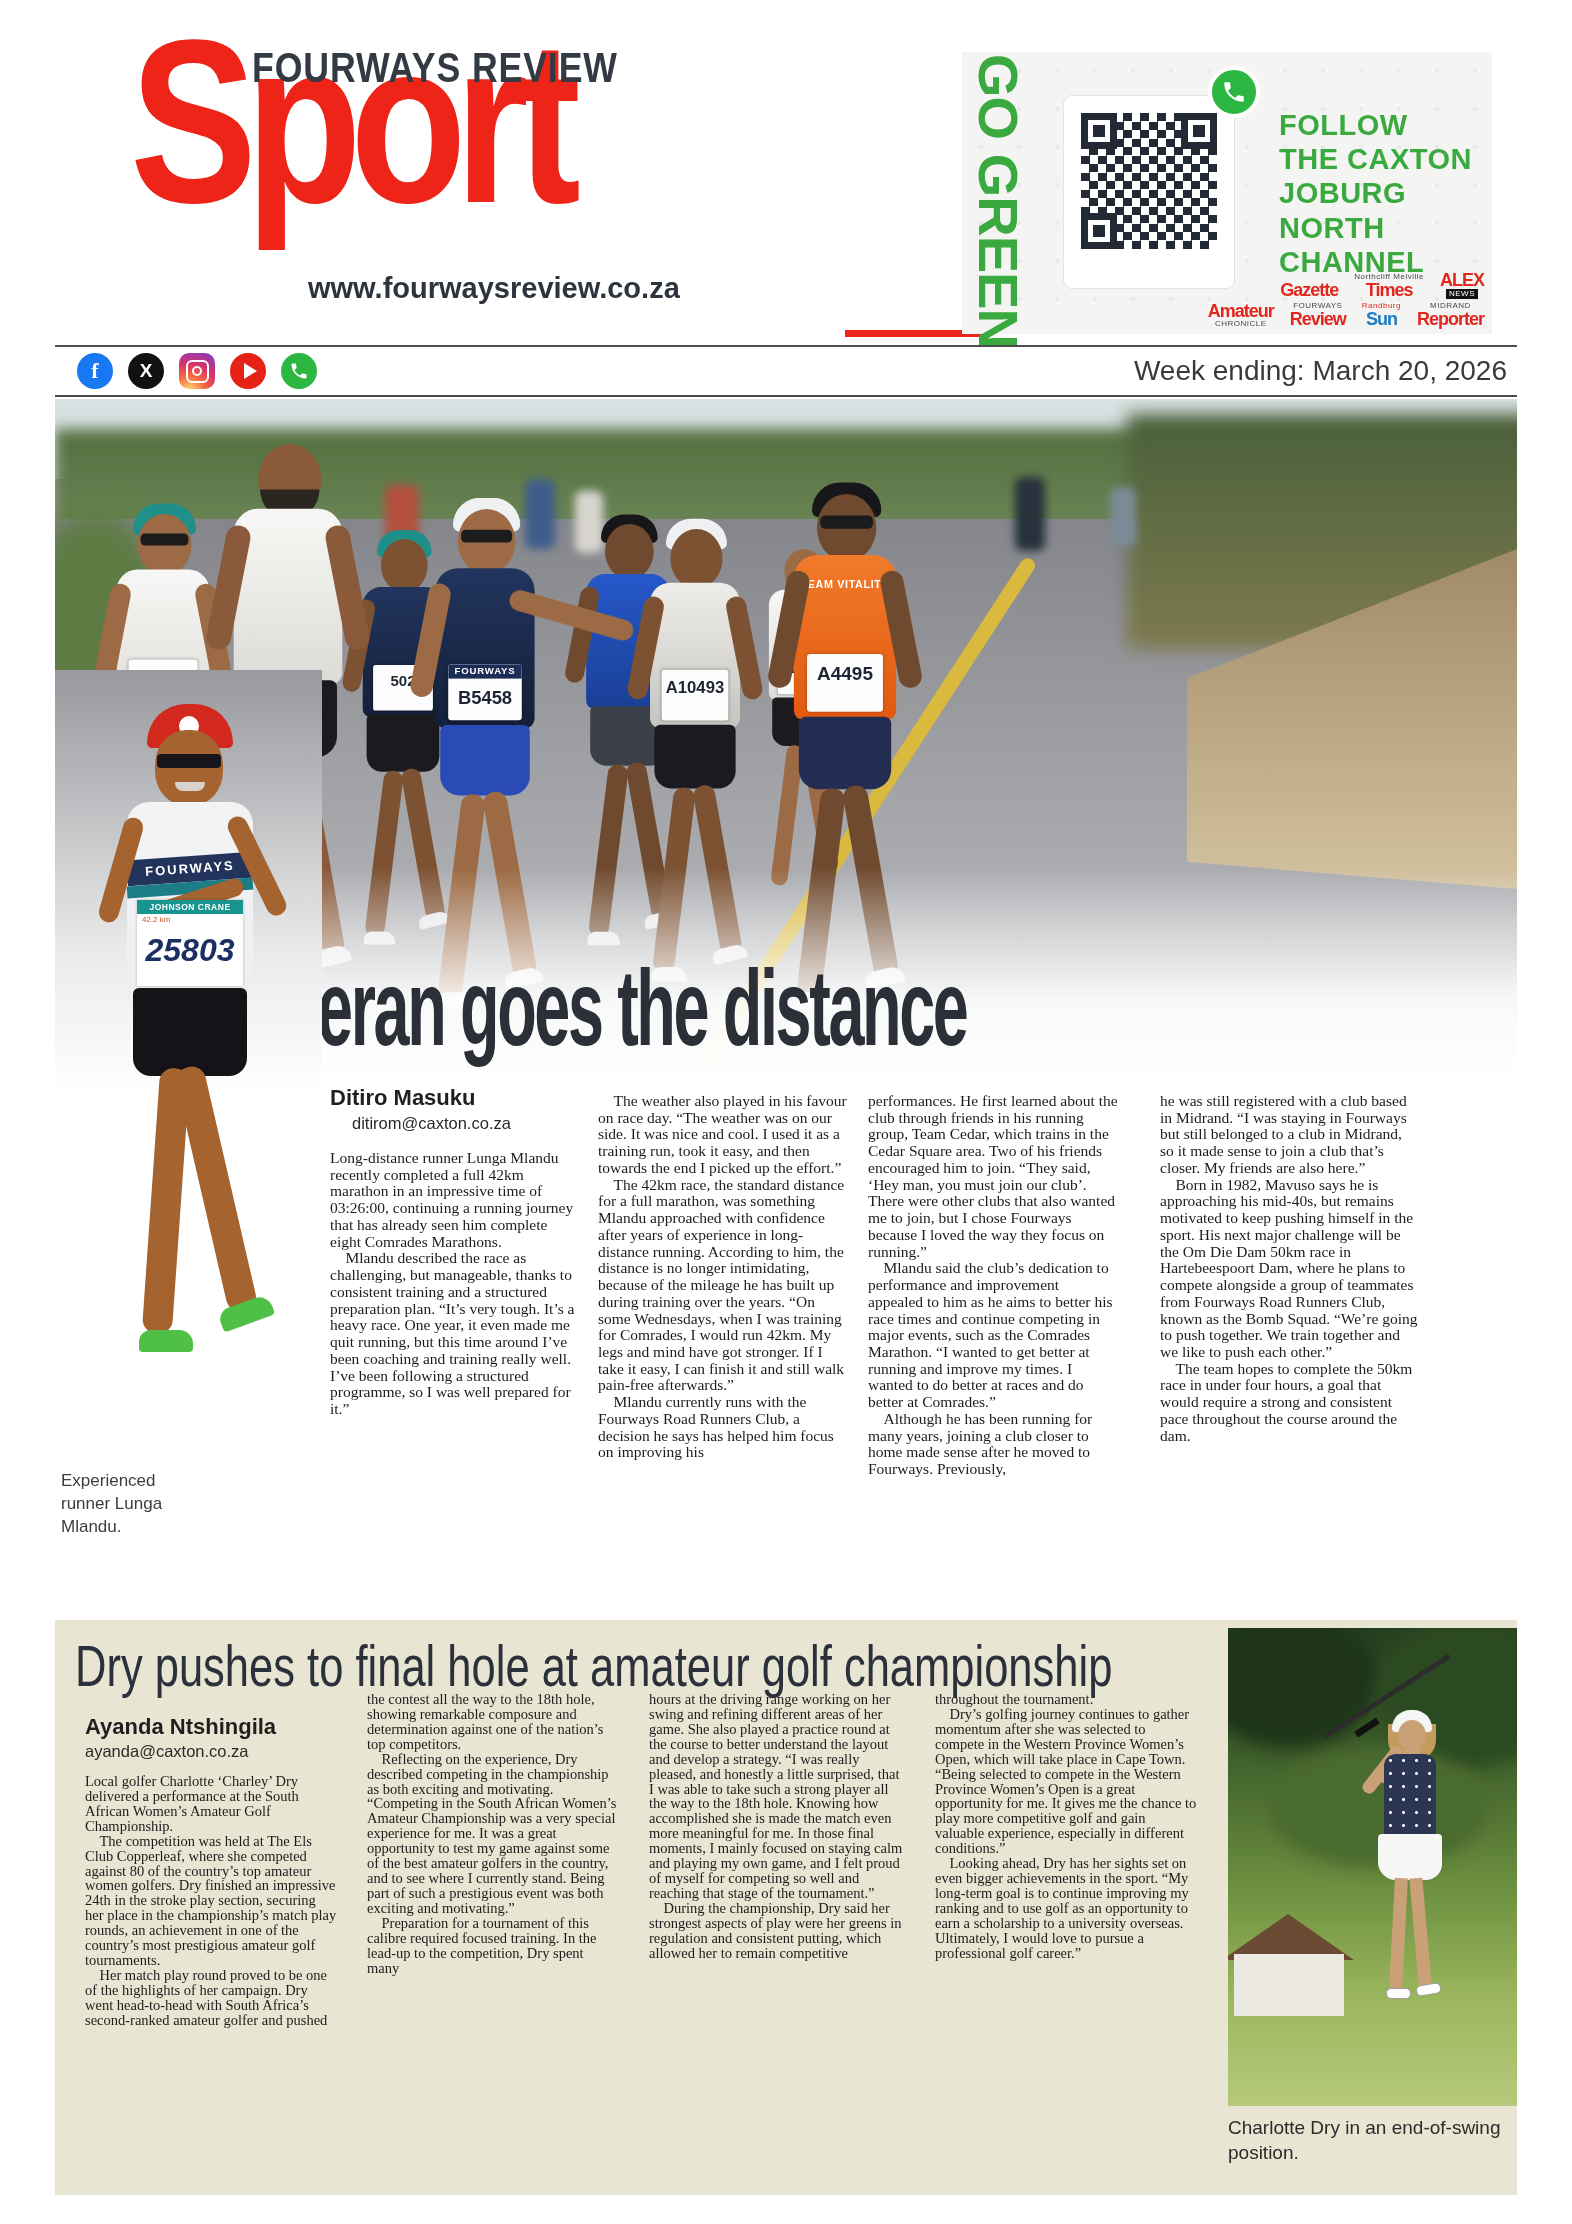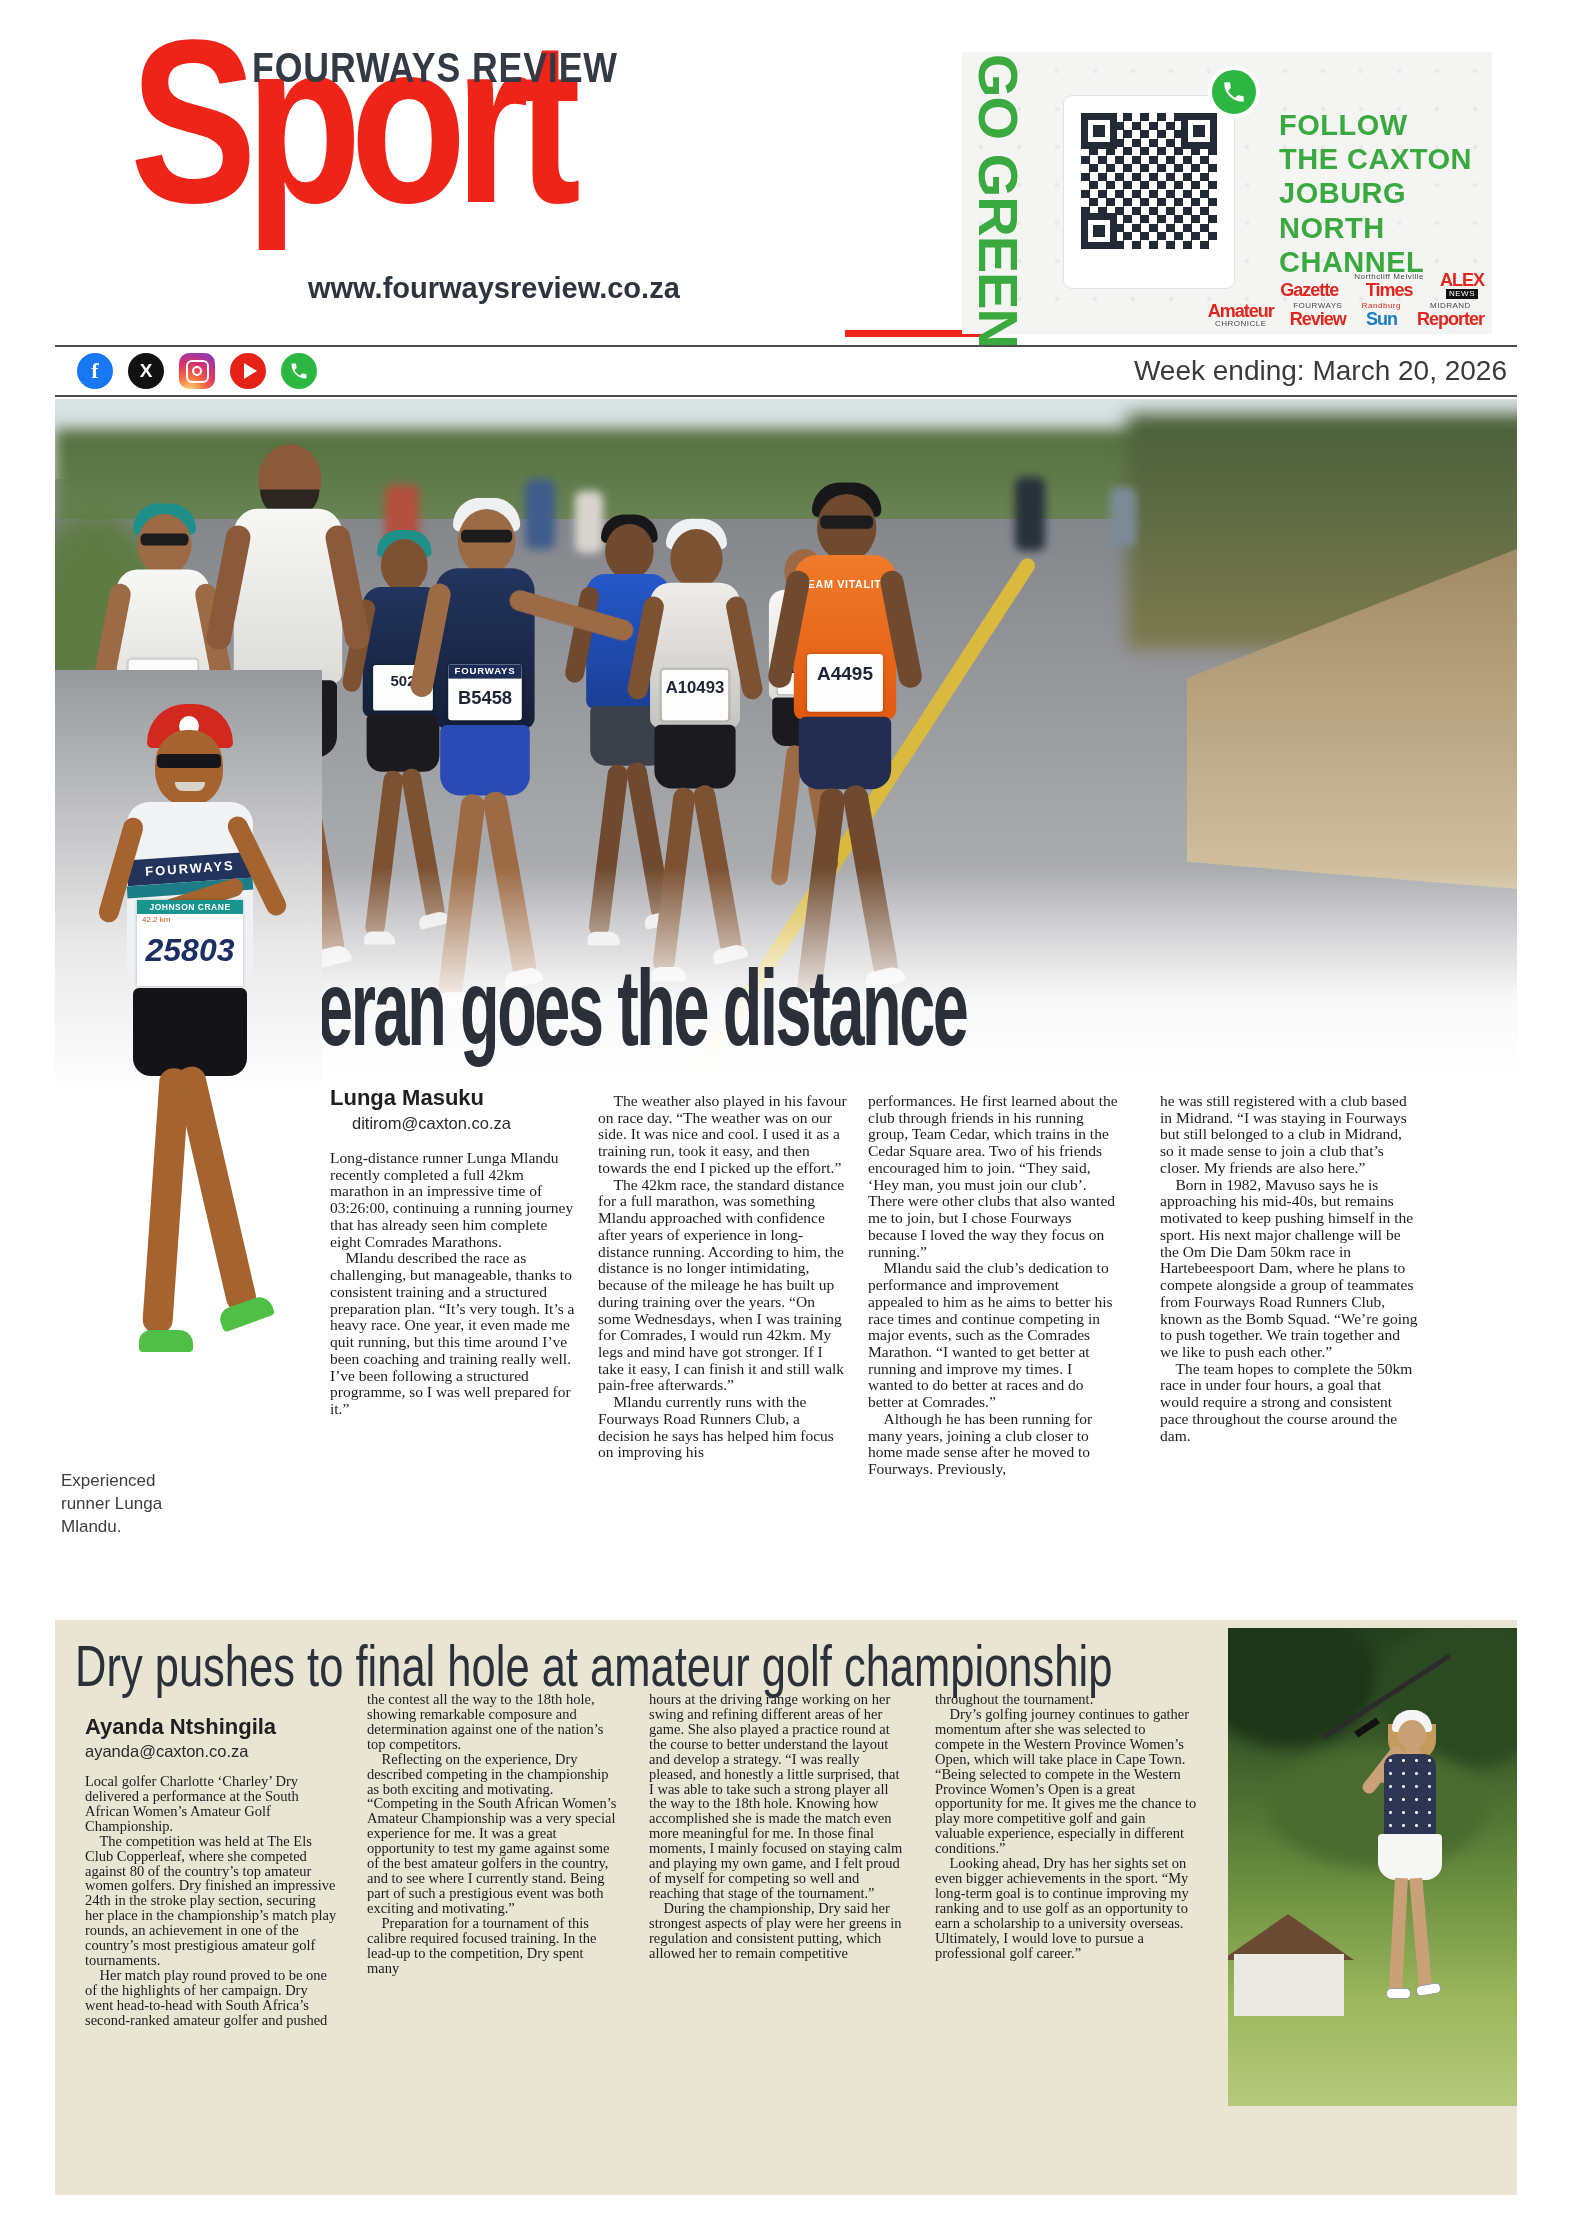--- a/index.html
+++ b/index.html
@@ -422,21 +422,21 @@
       <div class="shorts"></div>
       <div class="leg ll"></div>
       <div class="leg lr"></div>
       <div class="shoe sl"></div>
       <div class="shoe sr"></div>
     </div>
     <div class="solo-caption">Experienced runner Lunga Mlandu.</div>
   </aside>
 
   <section>
-    <div class="byline-author">Lunga Masuku</div>
+    <div class="byline-author">Ditiro Masuku</div>
     <div class="byline-email">ditirom@caxton.co.za</div>
     <div class="acol acol1">Long-distance runner Lunga Mlandu recently completed a full 42km marathon in an impressive time of 03:26:00, continuing a running journey that has already seen him complete eight Comrades Marathons.
  Mlandu described the race as challenging, but manageable, thanks to consistent training and a structured preparation plan. “It’s very tough. It’s a heavy race. One year, it even made me quit running, but this time around I’ve been coaching and training really well. I’ve been following a structured programme, so I was well prepared for it.”</div>
     <div class="acol acol2"> The weather also played in his favour on race day. “The weather was on our side. It was nice and cool. I used it as a training run, took it easy, and then towards the end I picked up the effort.”
  The 42km race, the standard distance for a full marathon, was something Mlandu approached with confidence after years of experience in long-distance running. According to him, the distance is no longer intimidating, because of the mileage he has built up during training over the years. “On some Wednesdays, when I was training for Comrades, I would run 42km. My legs and mind have got stronger. If I take it easy, I can finish it and still walk pain-free afterwards.”
  Mlandu currently runs with the Fourways Road Runners Club, a decision he says has helped him focus on improving his</div>
     <div class="acol acol3">performances. He first learned about the club through friends in his running group, Team Cedar, which trains in the Cedar Square area. Two of his friends encouraged him to join. “They said, ‘Hey man, you must join our club’. There were other clubs that also wanted me to join, but I chose Fourways because I loved the way they focus on running.”
  Mlandu said the club’s dedication to performance and improvement appealed to him as he aims to better his race times and continue competing in major events, such as the Comrades Marathon. “I wanted to get better at running and improve my times. I wanted to do better at races and do better at Comrades.”
  Although he has been running for many years, joining a club closer to home made sense after he moved to Fourways. Previously,</div>
     <div class="acol acol4">he was still registered with a club based in Midrand. “I was staying in Fourways but still belonged to a club in Midrand, so it made sense to join a club that’s closer. My friends are also here.”
@@ -475,15 +475,16 @@
         <div class="gf-arm1"></div>
         <div class="gf-arm2"></div>
         <div class="gf-top"></div>
         <div class="gf-skirt"></div>
         <div class="gf-leg1"></div>
         <div class="gf-leg2"></div>
         <div class="gf-shoe1"></div>
         <div class="gf-shoe2"></div>
       </div>
     </div>
+    <div class="golf-caption">Charlotte Dry in an end-of-swing position.</div>
   </section>
 
 </div>
 
 </body></html>

